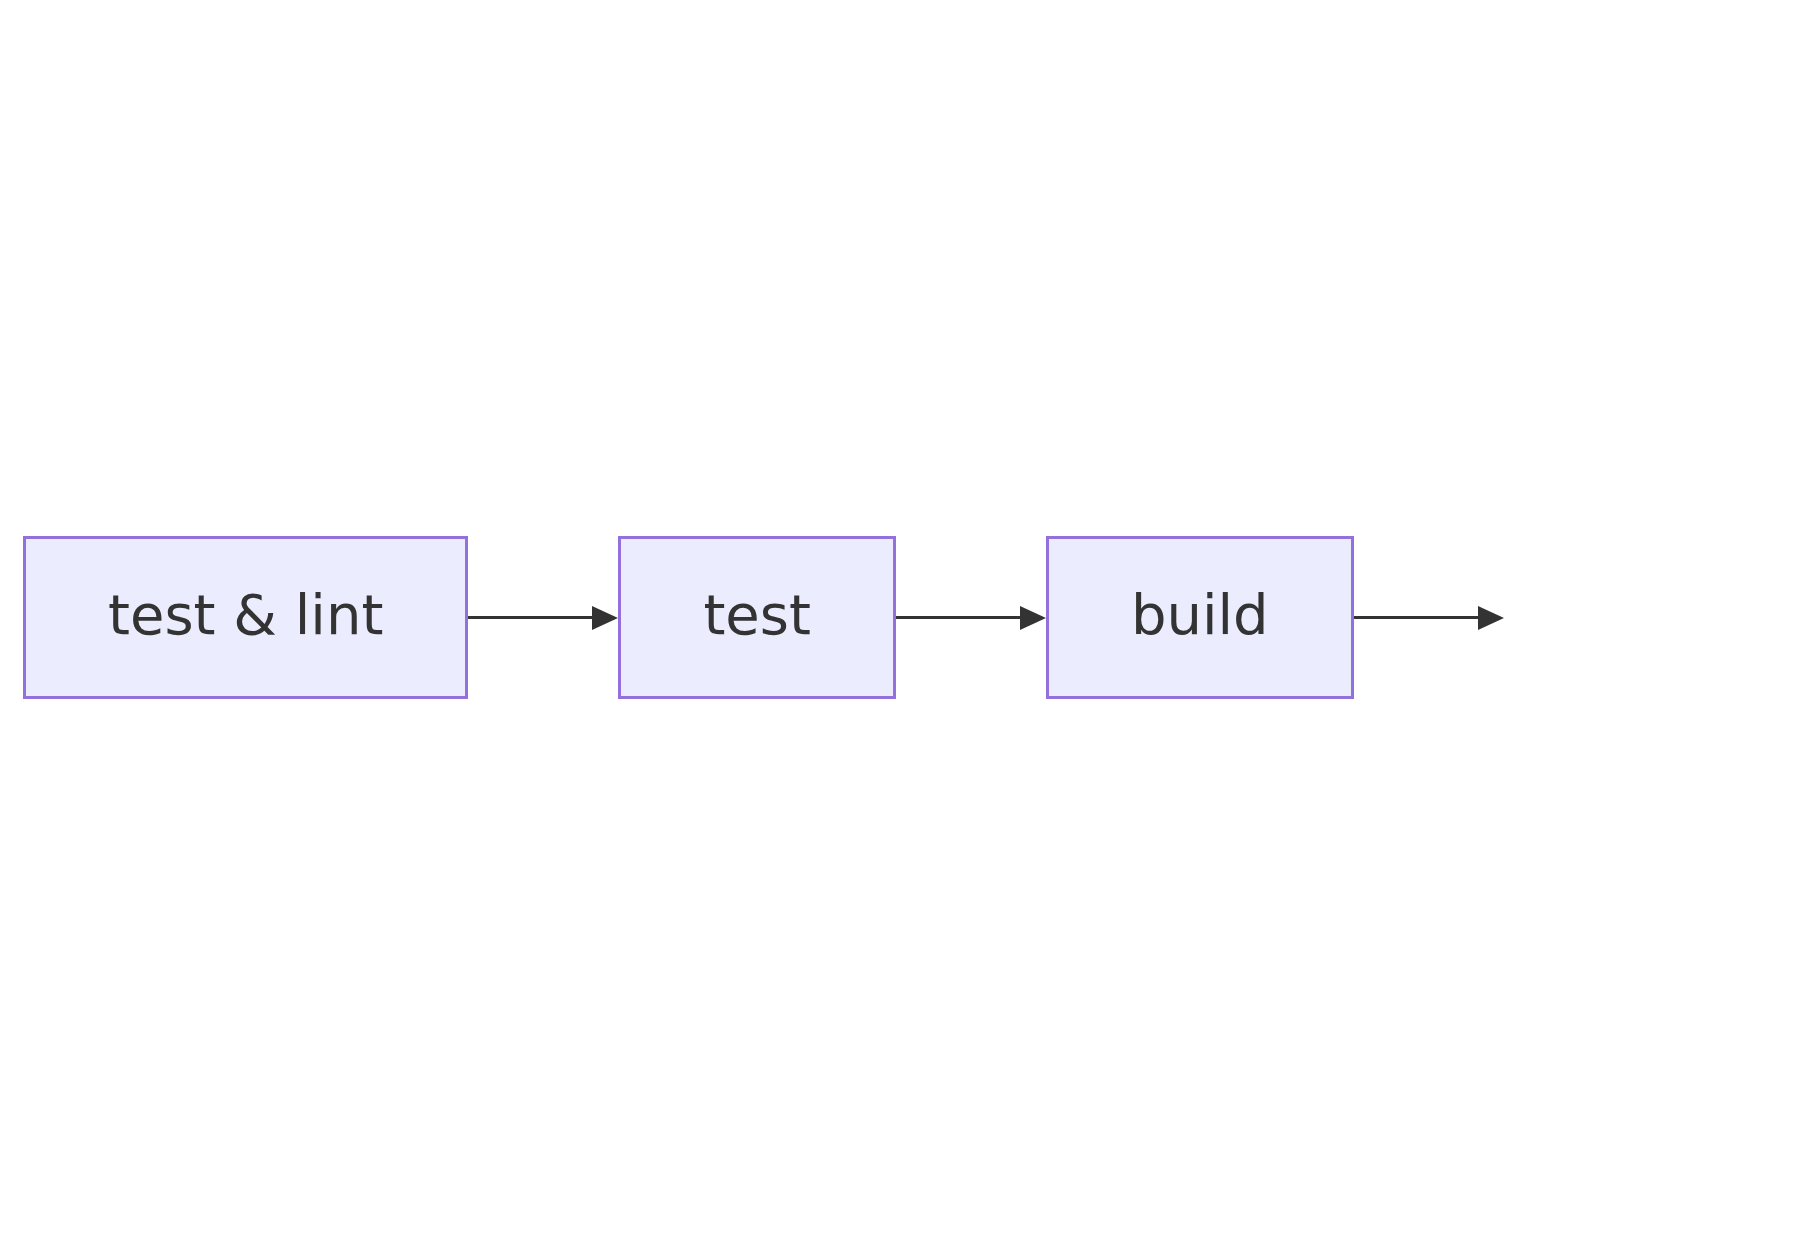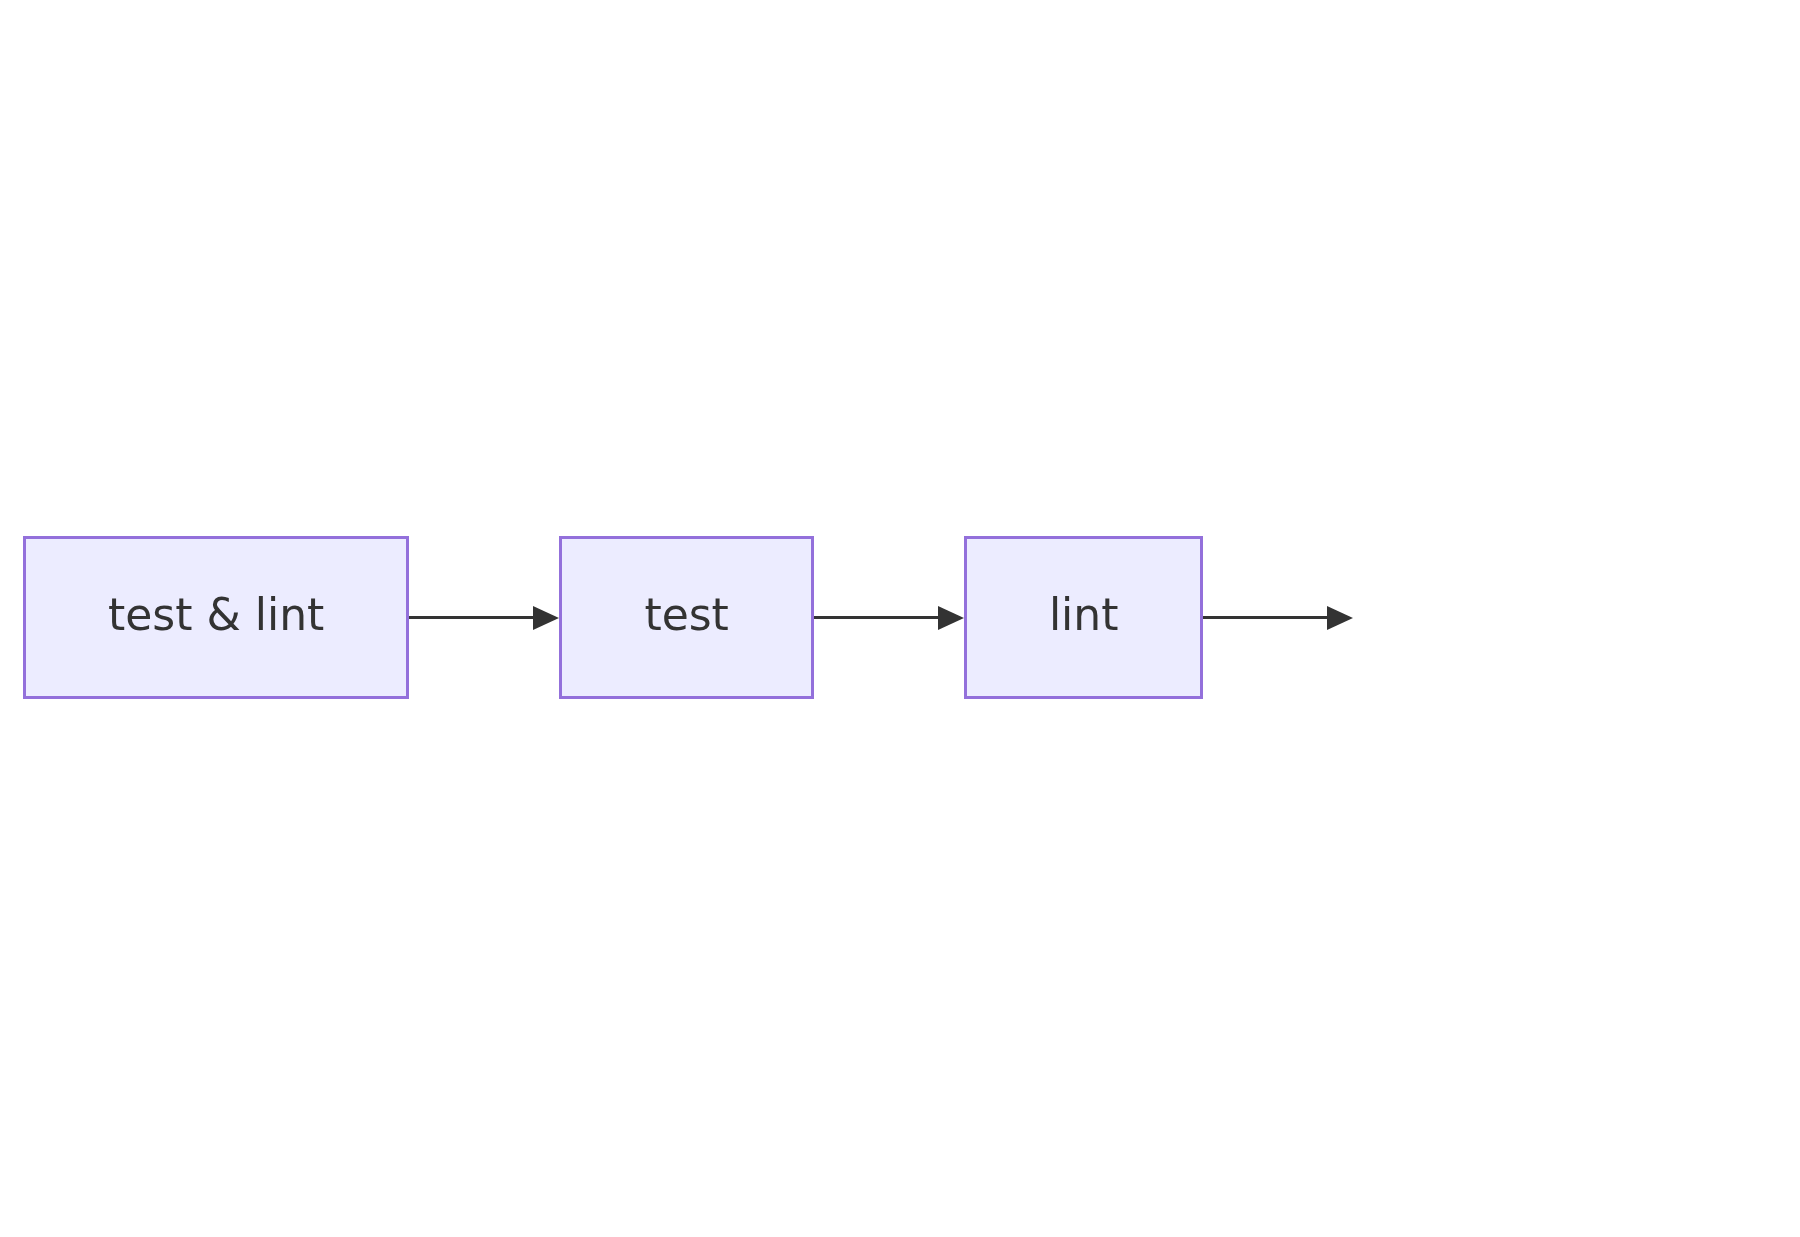--- a/index.html
+++ b/index.html
@@ -29,21 +29,21 @@
   .node {
     background: var(--node-fill, #ECECFF);
     border: 3px solid var(--node-border, #9370DB);
     box-sizing: border-box;
     display: flex;
     align-items: center;
     justify-content: center;
     padding: 0 82px;
   }
   .node-label {
-    font-size: 44px;
+    font-size: 56px;
     line-height: 1;
     color: var(--text-color, #333333);
     white-space: nowrap;
     padding-bottom: 6px;
   }
   .edge {
     width: 150px;
     align-self: center;
     display: flex;
     align-items: center;
@@ -76,20 +76,20 @@
         <div class="edge-head"></div>
       </div>
       <div class="node">
         <span class="node-label">test</span>
       </div>
       <div class="edge">
         <div class="edge-line"></div>
         <div class="edge-head"></div>
       </div>
       <div class="node">
-        <span class="node-label">lint</span>
+        <span class="node-label">build</span>
       </div>
       <div class="edge">
         <div class="edge-line"></div>
         <div class="edge-head"></div>
       </div>
     </div>
 </div>
 
 </body></html>

